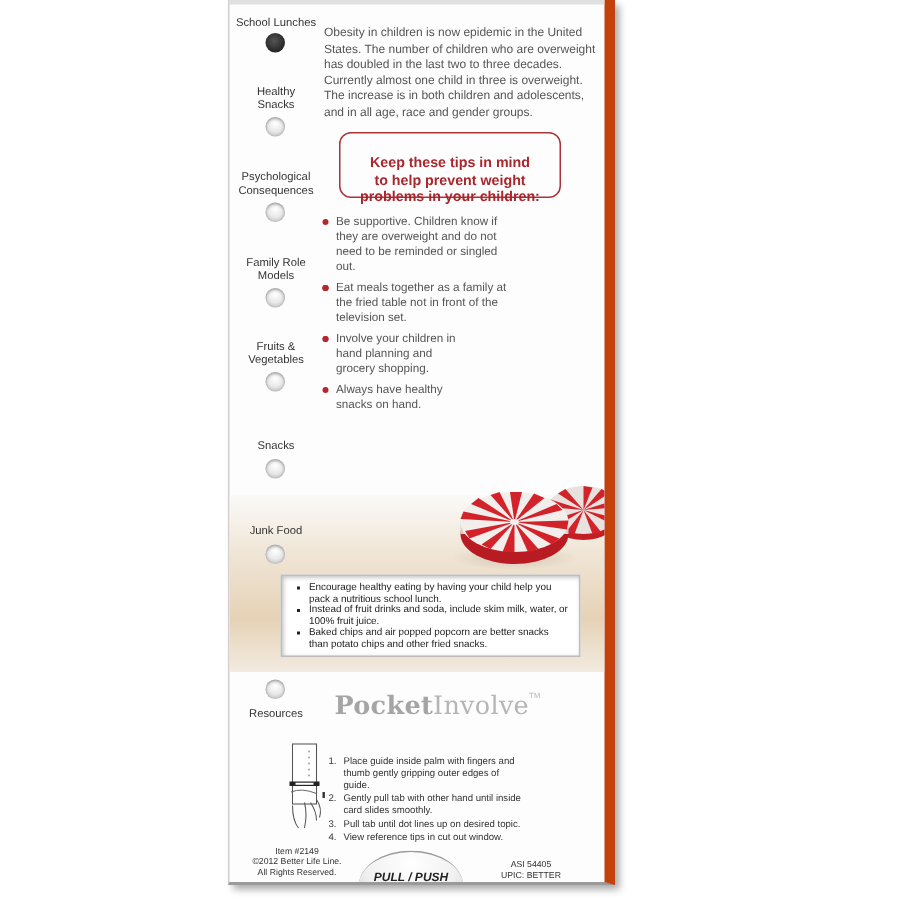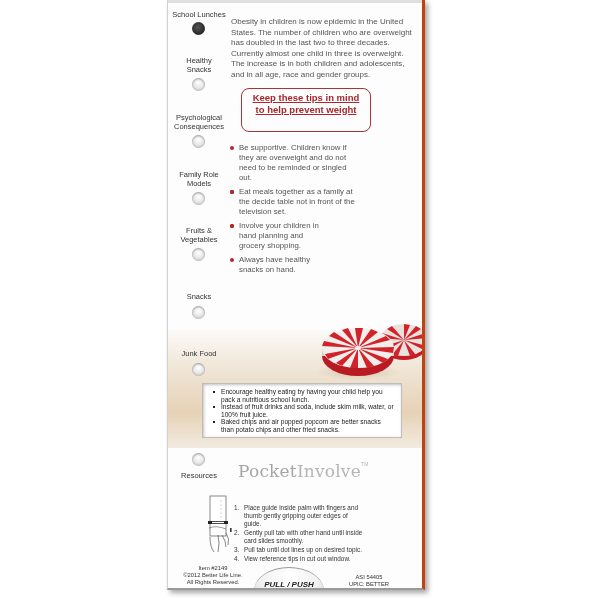--- a/index.html
+++ b/index.html
@@ -1,41 +1,41 @@
 <!DOCTYPE html>
 <html><head>
 <meta charset="utf-8">
 <style>
   html,body{margin:0;padding:0;}
   body{width:600px;height:600px;background:#ffffff;position:relative;overflow:hidden;font-family:"Liberation Sans",sans-serif;}
-  .card{position:absolute;left:167px;top:0;width:258px;height:590px;background:#fdfdfd;
-        border-right:3px solid #c2410c;border-left:1px solid #d0d0d0;border-bottom:2px solid #9a9a9a;
+  .card{position:absolute;left:152px;top:0;width:258px;height:590px;background:#fdfdfd;
+        border-right:7px solid #c2410c;border-left:1px solid #d0d0d0;border-bottom:2px solid #9a9a9a;
         box-shadow:3px 3px 5px rgba(0,0,0,0.35);box-sizing:border-box;overflow:hidden;}
   .card-top{position:absolute;left:0;right:0;top:0;height:3px;background:#e0e0e0;}
   .band{position:absolute;left:0;right:0;top:330px;height:118px;
         background:linear-gradient(#fbfaf8 0%,#efe4d4 35%,#e6d2b6 70%,#f2ebe0 100%);}
   .topic{position:absolute;left:0;width:62px;text-align:center;font-size:7.5px;line-height:9px;color:#333;}
   .hole{position:absolute;left:24px;width:13px;height:13px;border-radius:50%;
         background:radial-gradient(circle at 50% 35%,#ffffff 0%,#e8e8e8 50%,#a9a9a9 100%);
         box-shadow:inset 0 1px 2px rgba(0,0,0,0.35);}
   .hole.active{background:radial-gradient(circle at 45% 40%,#555 0%,#2c2c2c 60%,#1a1a1a 100%);box-shadow:none;}
   .intro{position:absolute;left:63px;top:17px;width:188px;font-size:8px;line-height:10.6px;color:#555;}
-  .callout{position:absolute;left:73px;top:88px;width:130px;height:44px;border:1.5px solid #a8343a;border-radius:8px;
-           text-align:center;font-weight:bold;color:#a8262c;font-size:9.5px;line-height:11.5px;padding-top:3px;box-sizing:border-box;text-decoration:underline;}
+  .callout{position:absolute;left:73px;top:88px;width:148px;height:44px;border:1.5px solid #a8343a;border-radius:8px;
+           text-align:center;font-weight:bold;color:#a8262c;font-size:9.5px;line-height:11.5px;padding-top:14px;box-sizing:border-box;}
   .tips{position:absolute;left:62px;top:143px;width:130px;margin:0;padding:0;list-style:none;}
   .tips li{position:relative;padding-left:9px;font-size:7.8px;line-height:10px;color:#555;margin-bottom:4px;}
   .tips li .dot{position:absolute;left:0;top:3px;width:4px;height:4px;border-radius:50%;background:#b3282e;}
   .candy{position:absolute;}
   .window{position:absolute;left:34px;top:383px;width:200px;height:55px;background:#ffffff;border:1px solid #bdbdbd;
           box-shadow:inset 1px 1px 3px rgba(0,0,0,0.25);box-sizing:border-box;}
   .window ul{margin:0;padding:4px 6px 0 10px;list-style:none;}
   .window li{position:relative;padding-left:8px;font-size:6.6px;line-height:7.6px;color:#222;}
   .window li .sq{position:absolute;left:0;top:3px;width:2px;height:2px;background:#222;}
   .logo{position:absolute;left:70px;top:461px;font-family:"DejaVu Serif",serif;font-size:17px;color:#b5b5b5;letter-spacing:0.2px;}
-  .logo .bold{color:#a5a5a5;font-weight:normal;text-align:right;}
+  .logo .bold{color:#a5a5a5;font-weight:bold;text-align:right;}
   .logo sup{font-size:5px;font-family:"Liberation Sans",sans-serif;vertical-align:top;}
   .steps{position:absolute;left:66px;top:504px;width:130px;margin:0;padding:0;list-style:none;}
   .steps li{position:relative;padding-left:10px;font-size:6.4px;line-height:7.8px;color:#333;margin-bottom:1.5px;}
   .steps li .n{position:absolute;left:0;top:0;}
   .guide{position:absolute;left:38px;top:495px;}
   .footer-left{position:absolute;left:10px;top:565px;width:70px;text-align:center;font-size:5.8px;line-height:7.2px;color:#333;}
   .footer-right{position:absolute;left:176px;top:574px;width:50px;text-align:center;font-size:5.8px;line-height:7.2px;color:#333;}
   .pull{position:absolute;left:86px;top:567px;width:70px;height:40px;border-radius:50% 50% 0 0/60% 60% 0 0;
         background:radial-gradient(ellipse at 50% 20%,#ffffff 0%,#f1f1f1 60%,#cfcfcf 100%);
         border-top:1px solid #999;text-align:center;font-size:8px;font-weight:bold;font-style:italic;color:#222;padding-top:12px;box-sizing:border-box;}
@@ -69,27 +69,28 @@
   <div class="hole" style="top:363px;"></div>
 
   <div class="hole" style="top:453px;"></div>
   <div class="topic" style="top:471px;">Resources</div>
 
   <div class="intro">Obesity in children is now epidemic in the United States. The number of children who are overweight has doubled in the last two to three decades. Currently almost one child in three is overweight. The increase is in both children and adolescents, and in all age, race and gender groups.</div>
 
   <div class="callout">
     <div>Keep these tips in mind</div>
     <div>to help prevent weight</div>
+    <div>problems in your children:</div>
   </div>
 
   <ul class="tips">
     <li><span class="dot"></span><span>Be supportive. Children know if they are overweight and do not need to be reminded or singled out.</span></li>
     <li><span class="dot"></span></li>
     <li><span class="dot"></span></li>
-    <li><span class="dot"></span><span>Eat meals together as a family at the decide table not in front of the television set.</span></li>
+    <li><span class="dot"></span><span>Eat meals together as a family at the fried table not in front of the television set.</span></li>
     <li><span class="dot"></span></li>
     <li style="width:88px;"><span class="dot"></span><span>Involve your children in hand planning and grocery shopping.</span></li>
     <li style="width:82px;"><span class="dot"></span><span>Always have healthy snacks on hand.</span></li>
   </ul>
 
   <svg class="candy" style="left:150px;top:310px;" width="110" height="72" viewBox="0 0 110 72">
     <defs>
       <radialGradient id="shadow" cx="50%" cy="50%" r="50%">
         <stop offset="0%" stop-color="#c9b9a5" stop-opacity="0.7"></stop>
         <stop offset="100%" stop-color="#c9b9a5" stop-opacity="0"></stop>

